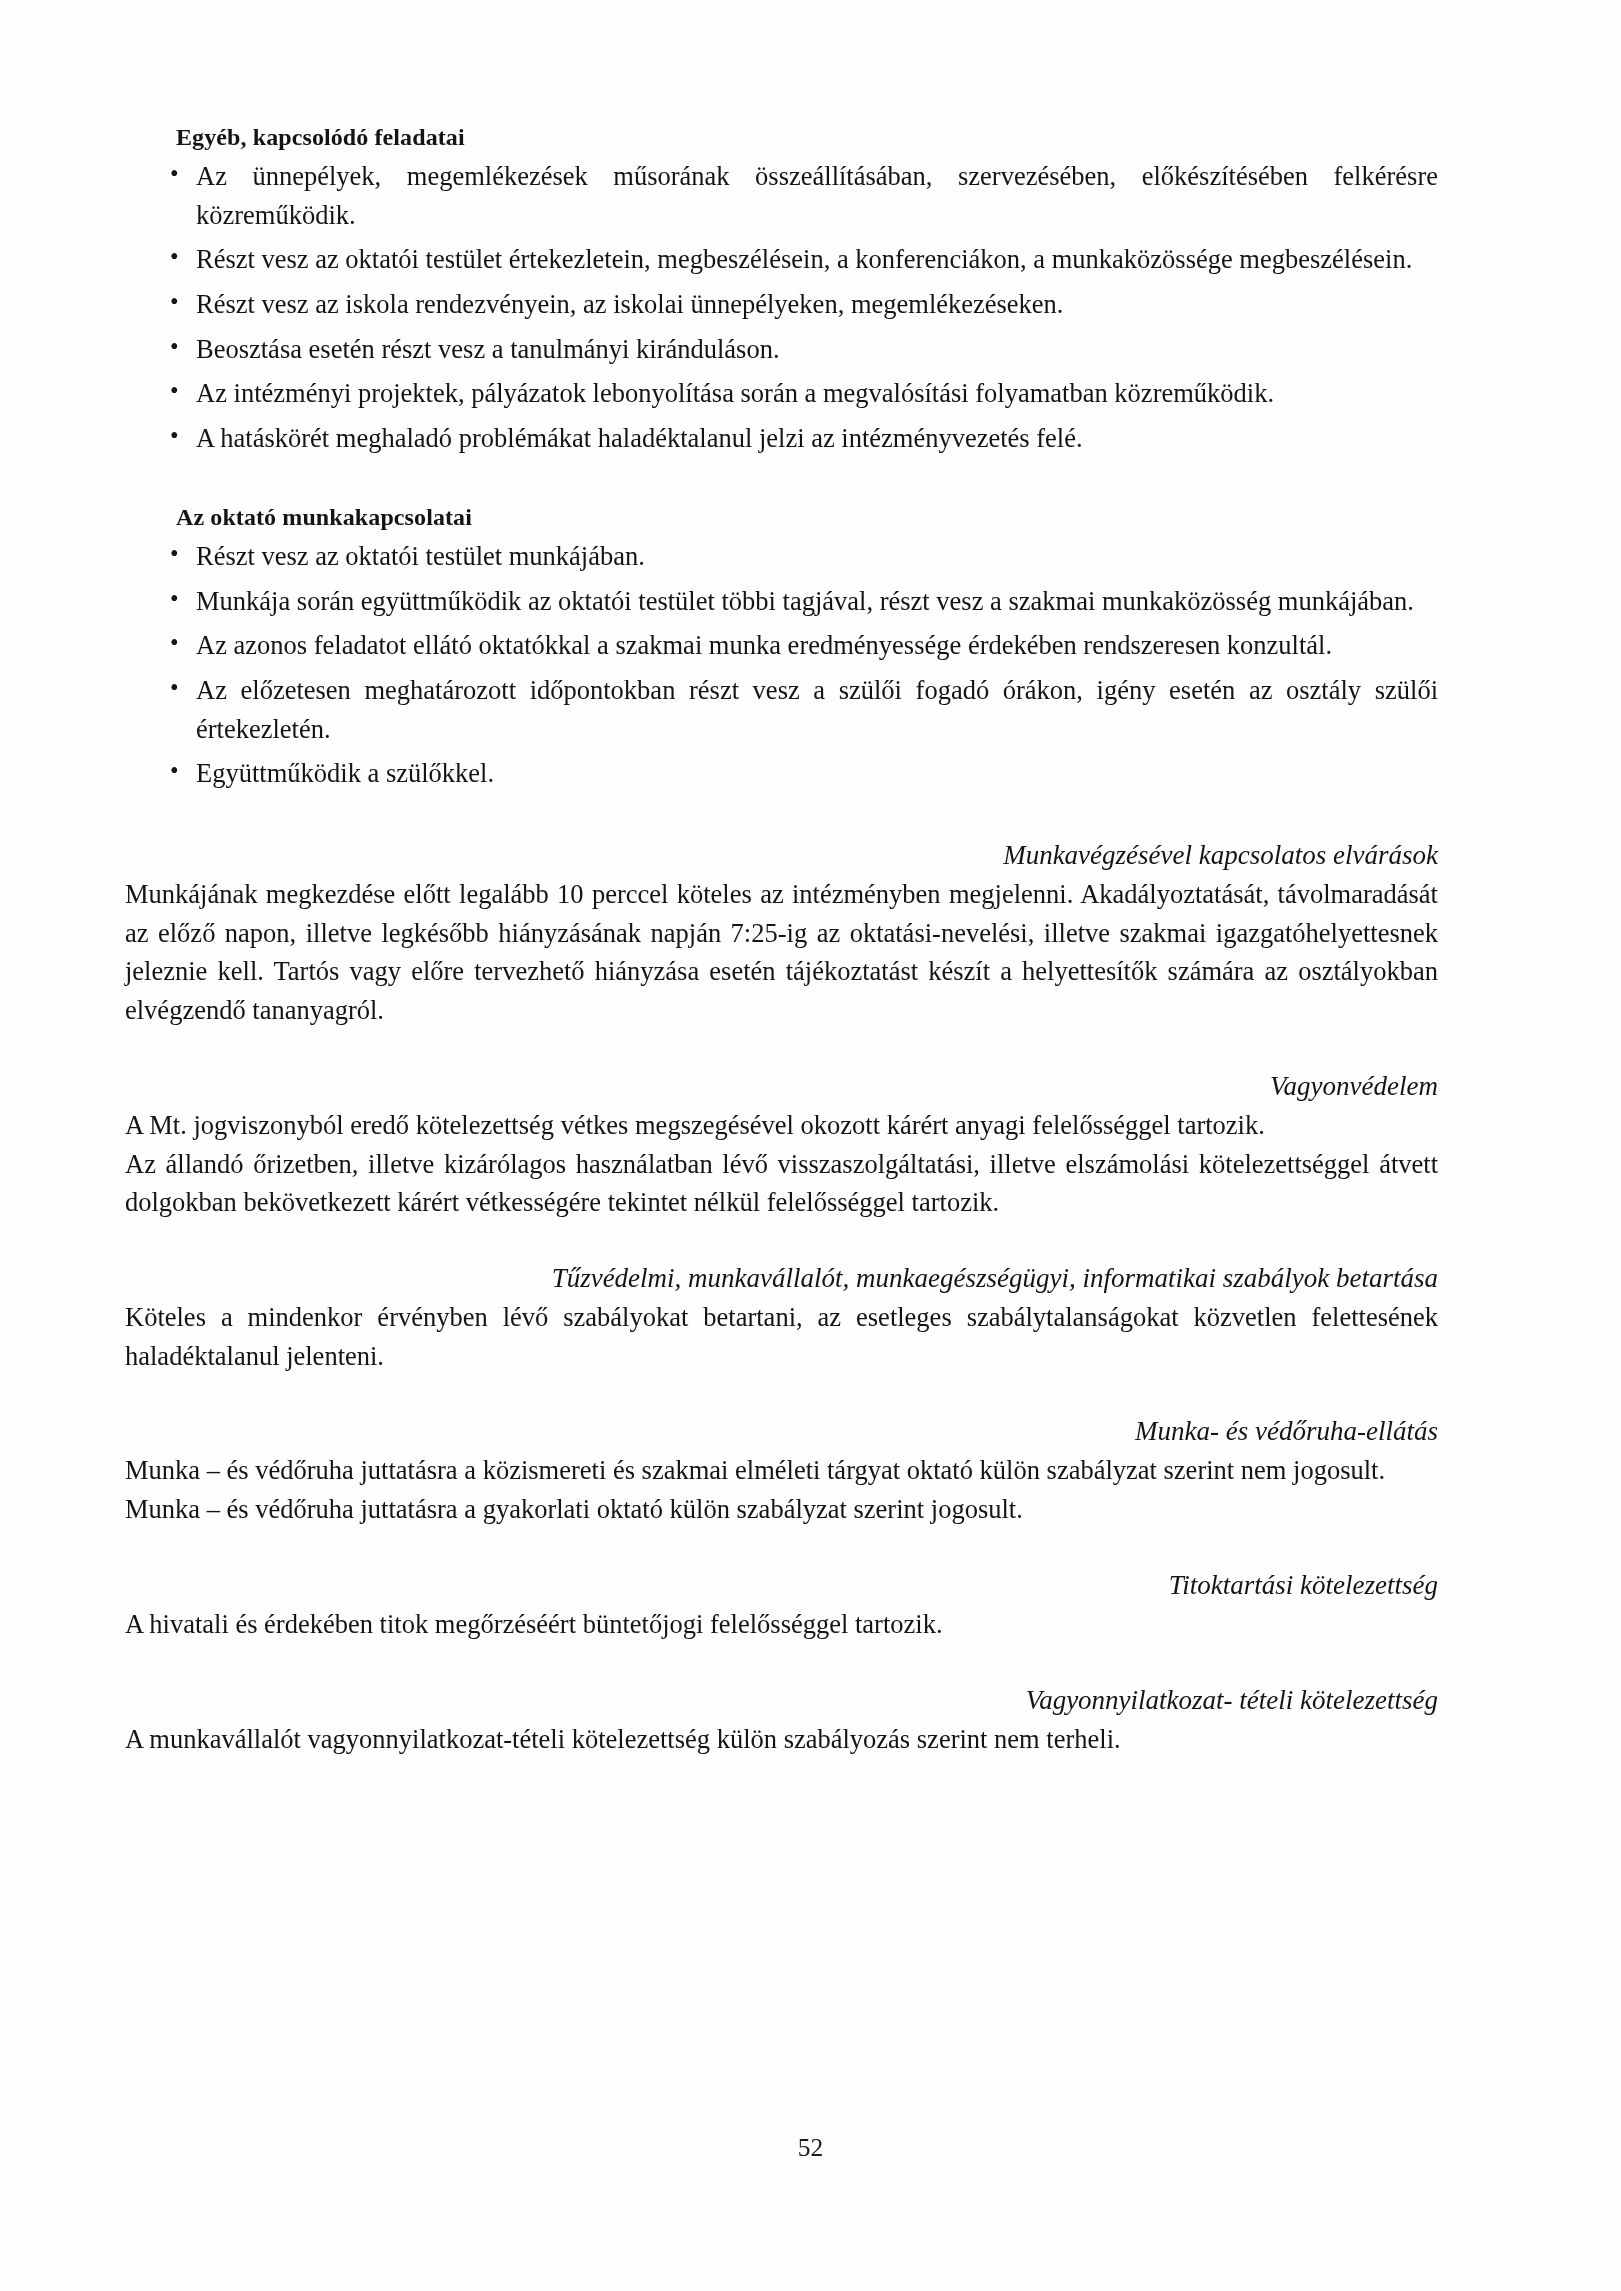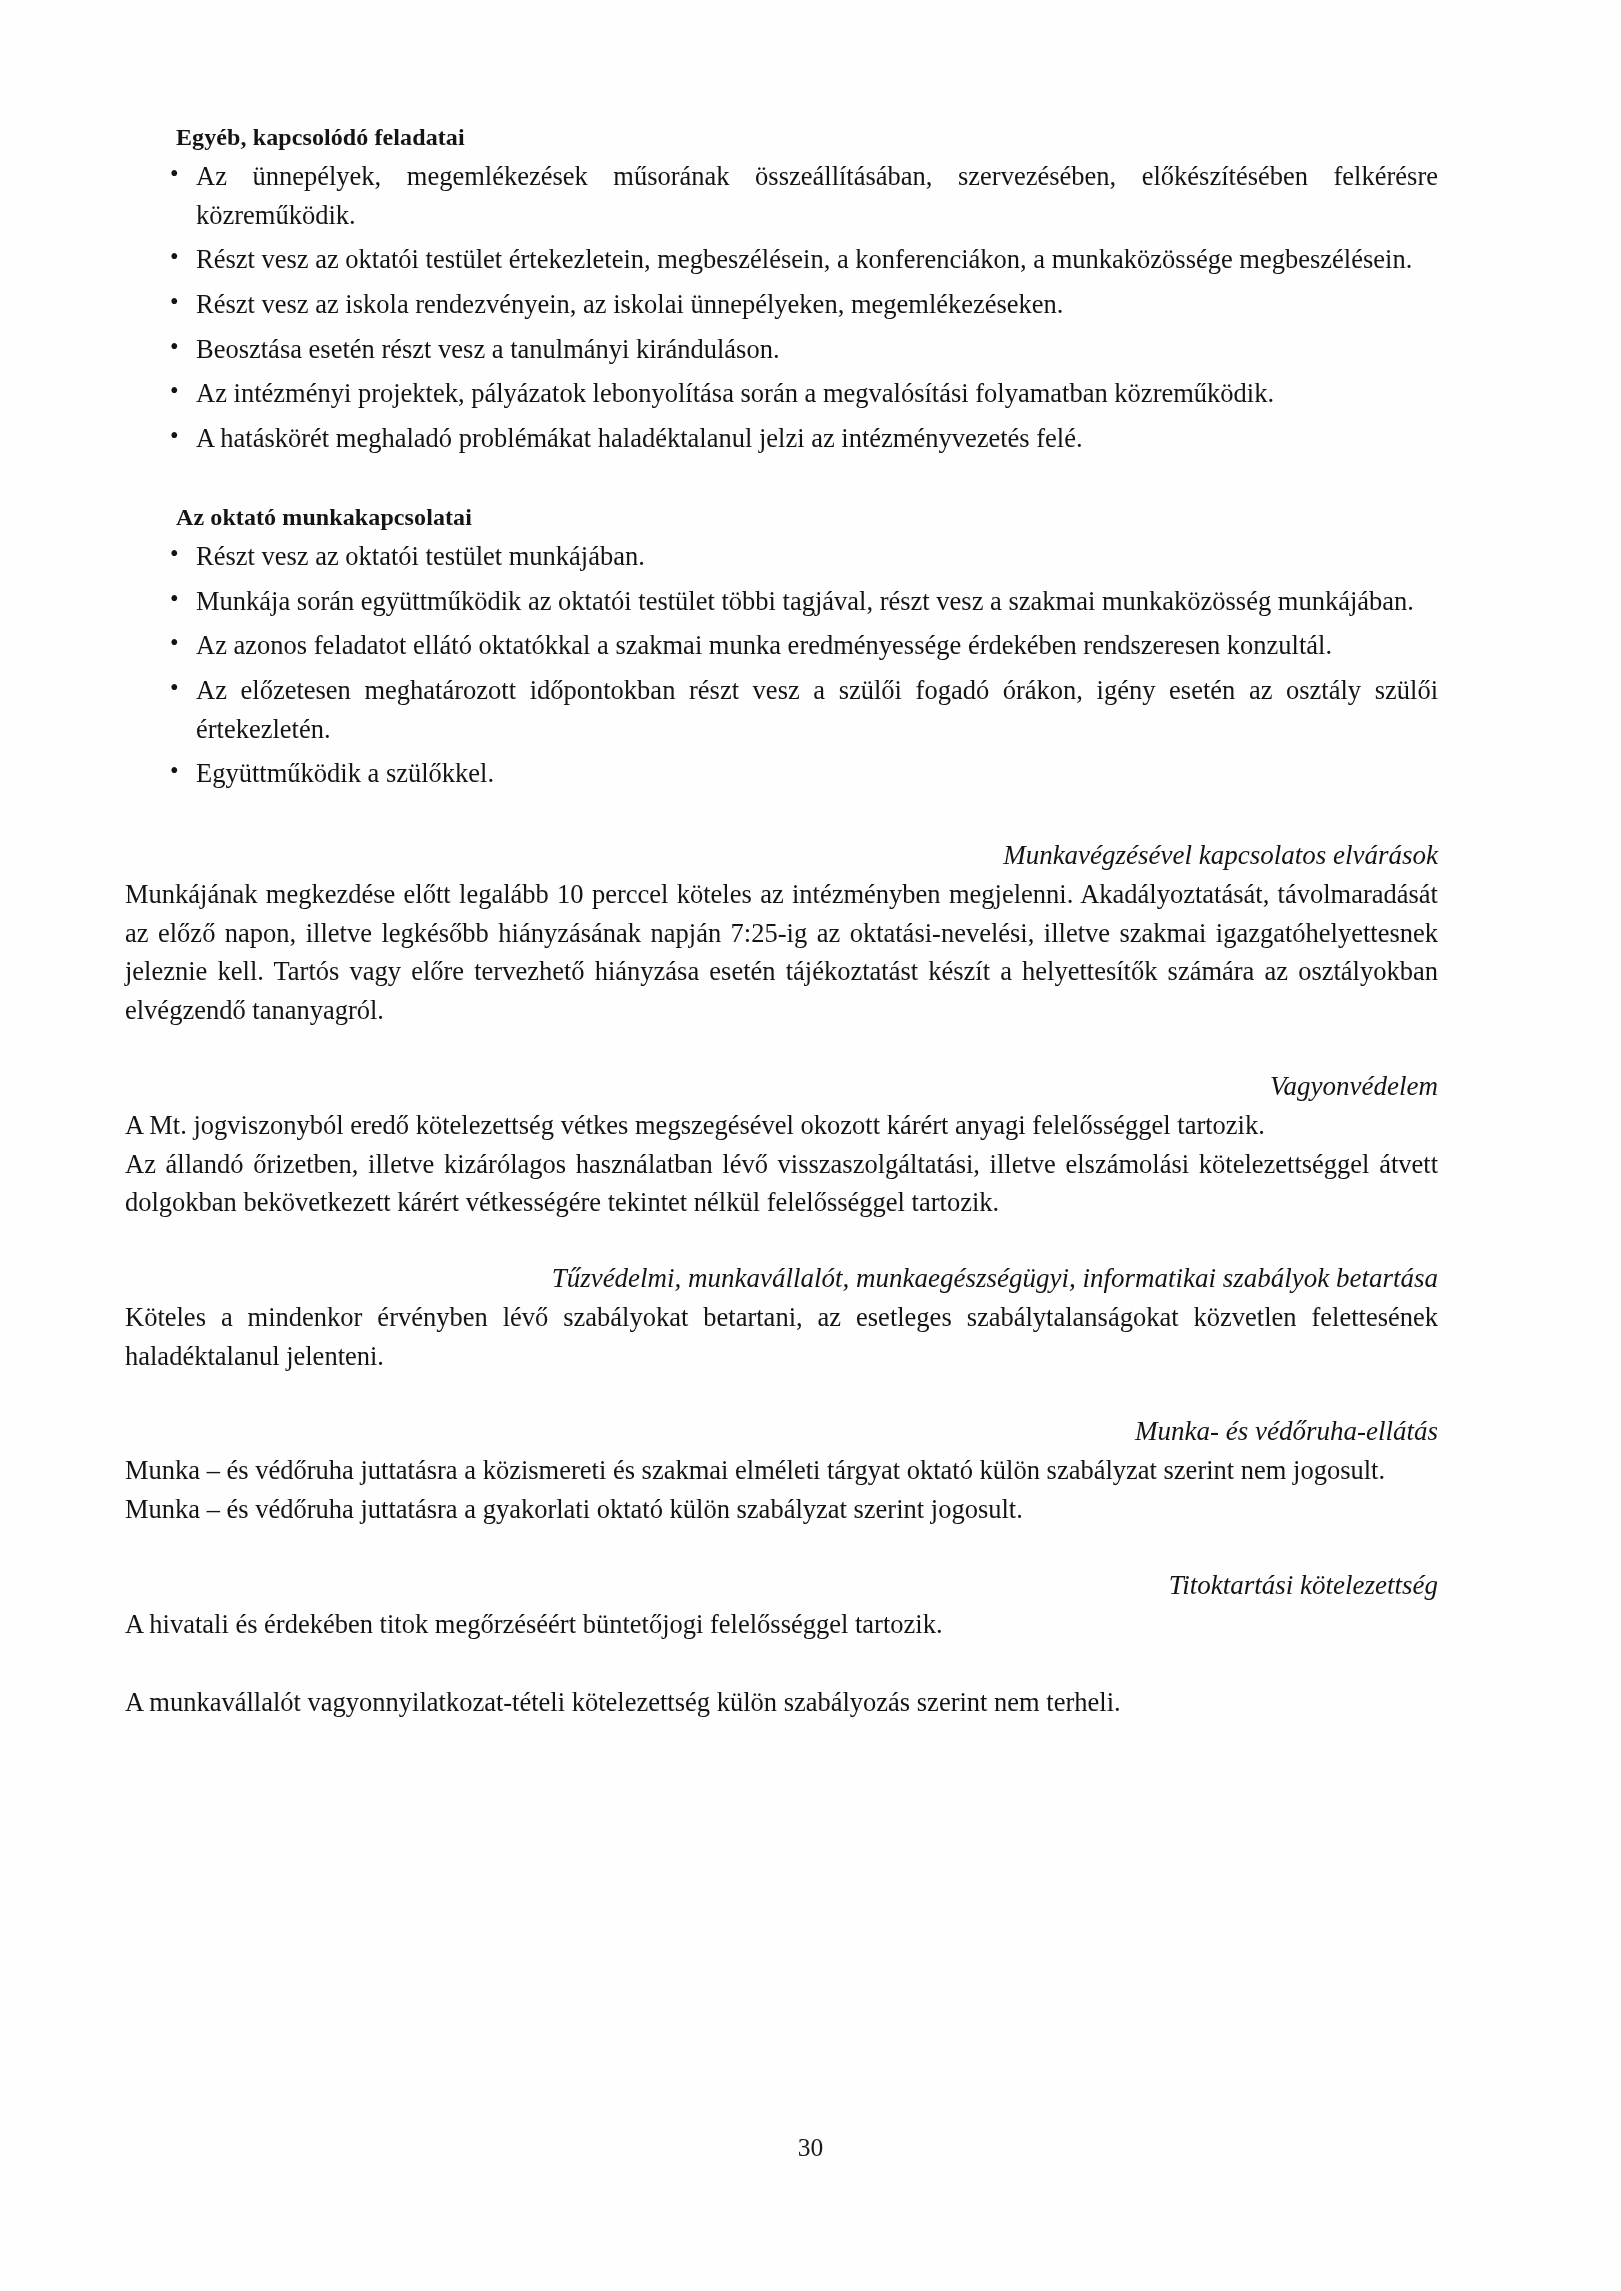--- a/index.html
+++ b/index.html
@@ -159,20 +159,21 @@
     <div class="gap-section"></div>
 
     <div class="block">
       <h3 class="italic-heading">Titoktartási kötelezettség</h3>
       <p class="body last-left">A hivatali és érdekében titok megőrzéséért büntetőjogi felelősséggel tartozik.</p>
     </div>
 
     <div class="gap-section"></div>
 
     <div class="block">
+      <h3 class="italic-heading">Vagyonnyilatkozat- tételi kötelezettség</h3>
       <p class="body last-left">A munkavállalót vagyonnyilatkozat-tételi kötelezettség külön szabályozás szerint nem terheli.</p>
     </div>
 
   </div>
 
-  <div class="page-number">30</div>
+  <div class="page-number">52</div>
 </div>
 
 
 </body></html>

